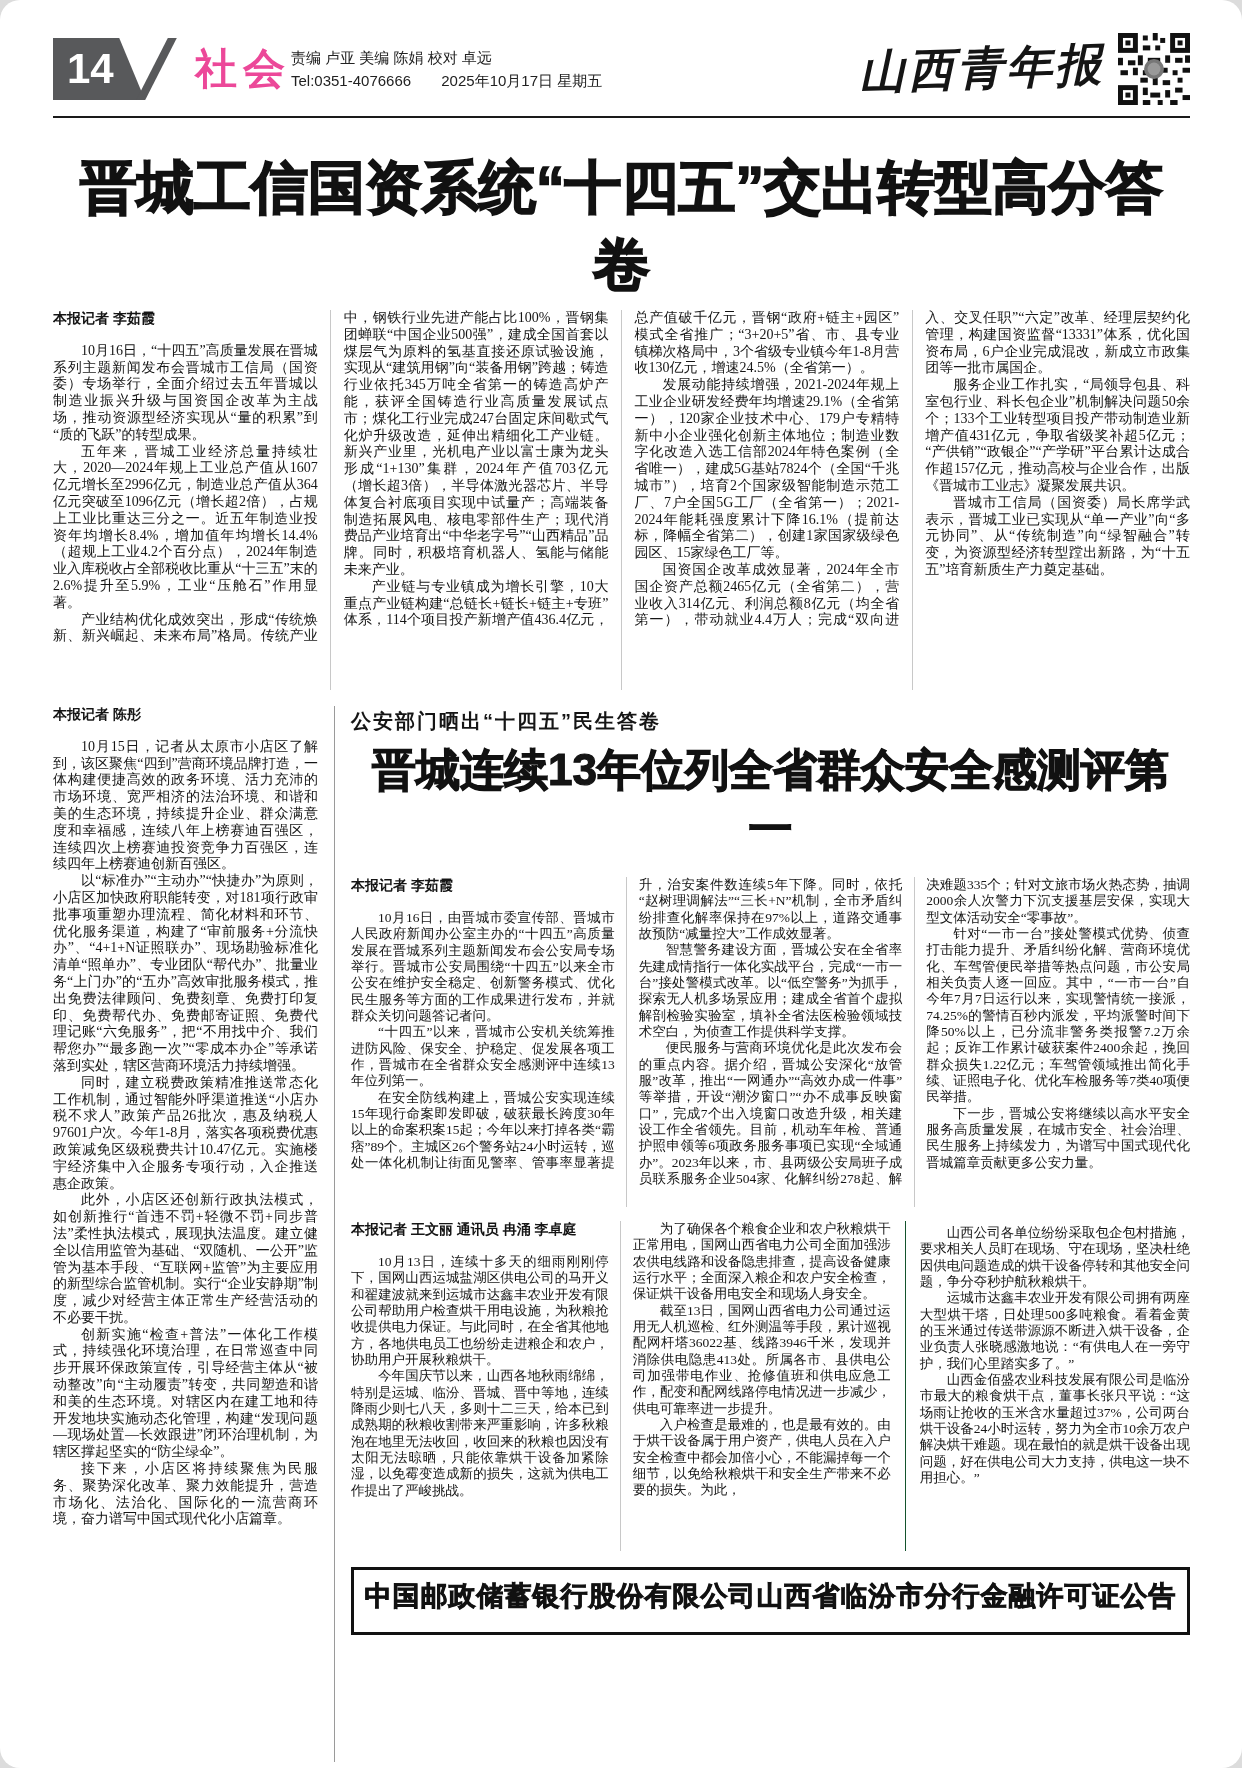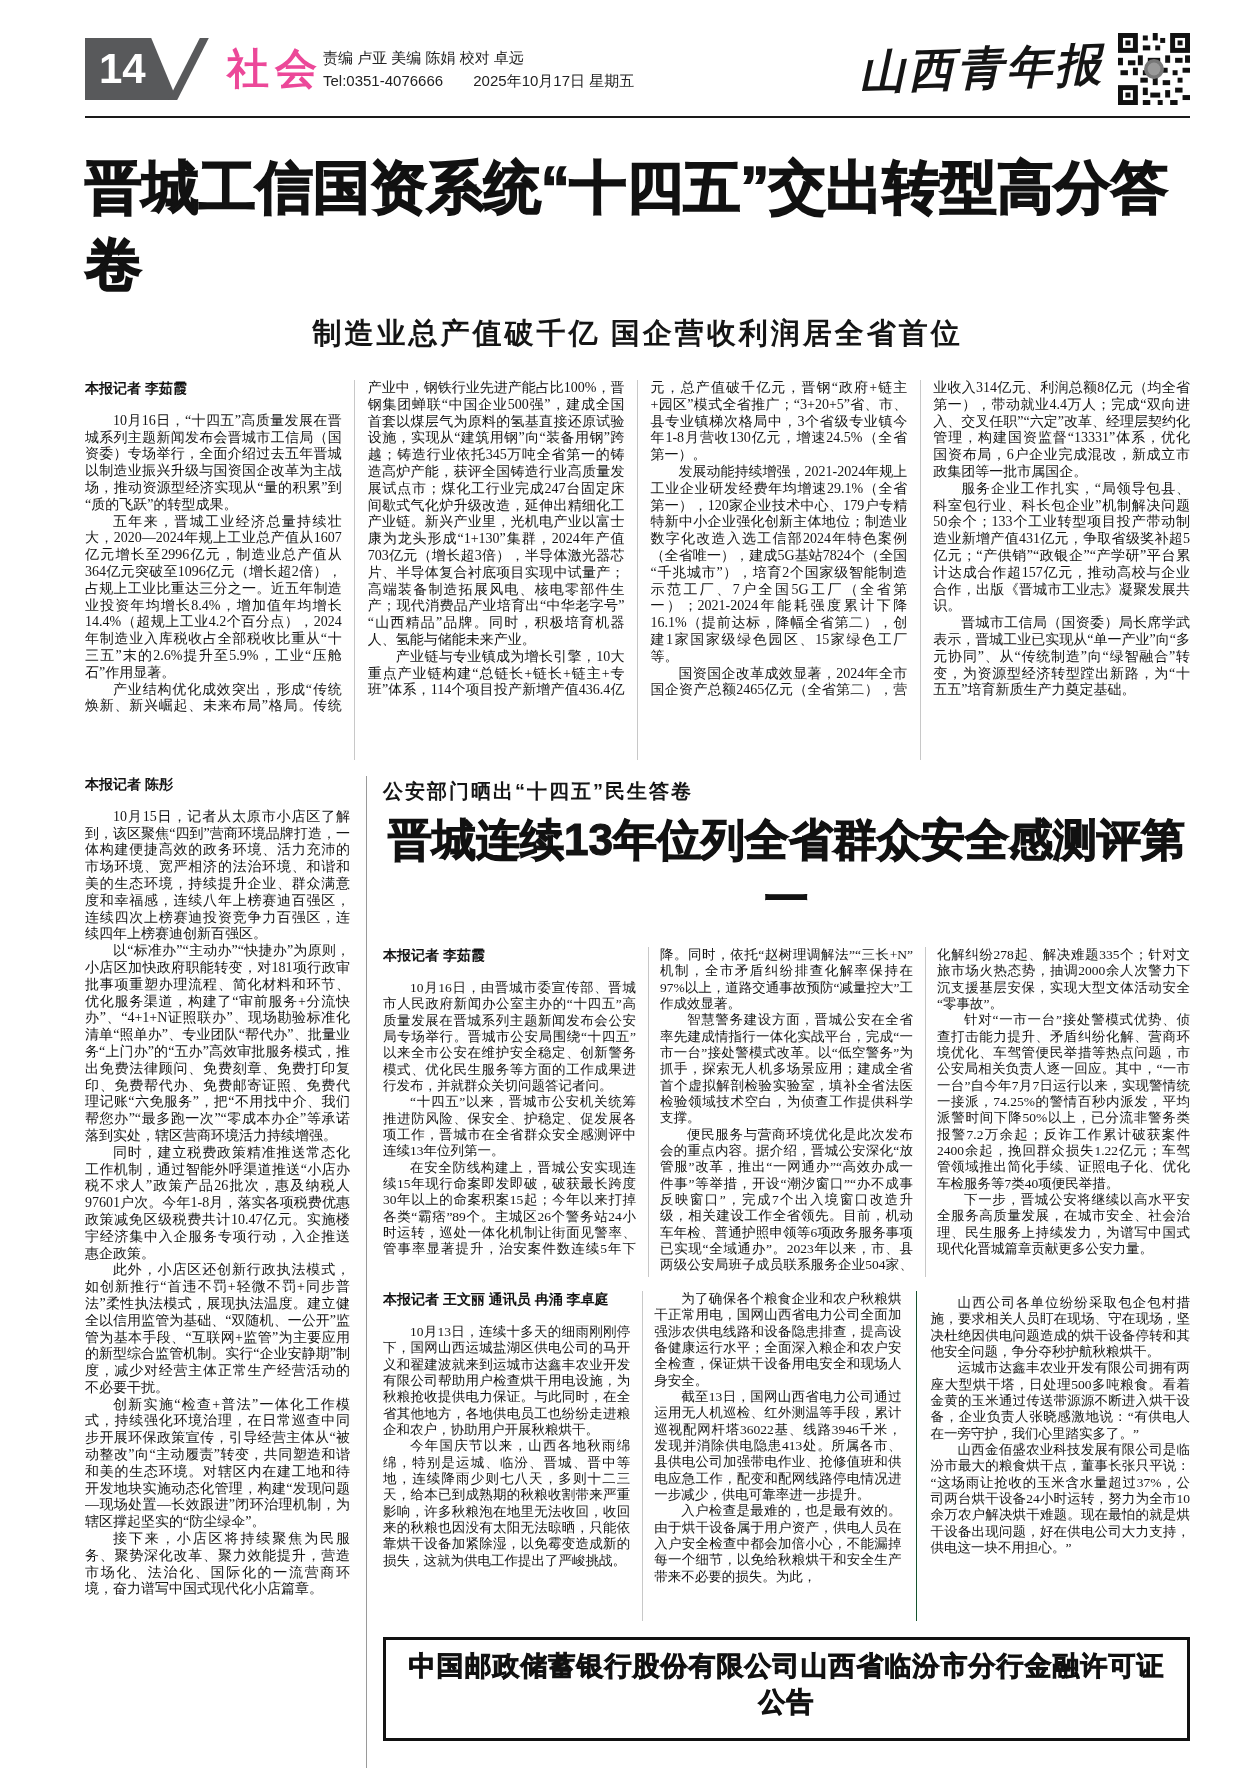--- a/index.html
+++ b/index.html
@@ -1,35 +1,35 @@
 <!DOCTYPE html>
 <html lang="zh"><head>
 <meta charset="utf-8">
 <style>
   html,body{margin:0;padding:0;background:#dcdcdc;}
   .page{position:relative;width:1242px;height:1768px;margin:0 auto;background:#fff;
-        box-sizing:border-box;padding:30px 52px 20px 85px;overflow:hidden;
-        font-family:"Liberation Serif","DejaVu Serif",serif;color:#151515;}
+        box-sizing:border-box;padding:30px 52px 20px 53px;overflow:hidden;
+        font-family:"Liberation Serif","DejaVu Serif",serif;color:#151515;border-radius:20px;}
   
   .hdr{display:flex;align-items:center;height:78px;}
   .badge{width:92px;height:62px;background:#58595b;color:#fff;
          clip-path:polygon(0 0,72% 0,100% 100%,0 100%);
          display:flex;align-items:center;padding-left:14px;box-sizing:border-box;
          font-family:"Liberation Sans","DejaVu Sans",sans-serif;font-weight:900;font-size:42px;}
   .badge-slash{width:9px;height:62px;background:#58595b;transform:skewX(-27deg);margin-left:7px;}
   .section-name{font-size:42px;font-weight:700;color:#ec4899;letter-spacing:6px;margin-left:34px;}
   .editors{font-family:"Liberation Sans","DejaVu Sans",sans-serif;
            font-size:15px;color:#222;line-height:1.55;}
   .editors .row2 span{margin-right:26px;}
   .brand{margin-left:auto;font-size:46px;font-weight:900;font-style:italic;
          letter-spacing:3px;transform:rotate(-2deg);white-space:nowrap;}
   .qr{width:72px;height:72px;margin-left:14px;flex:none;}
   .hdr-rule{border-top:2px solid #1a1a1a;margin-top:8px;}
   
-  .main-head{margin:32px 0 6px;
+  .main-head{margin:32px 0 6px;text-align:center;
              font-family:"Liberation Sans","DejaVu Sans",sans-serif;
              font-weight:900;font-size:57px;letter-spacing:0;-webkit-text-stroke:1.6px #111;}
   .sub-head{margin:10px 0 26px;text-align:center;font-weight:700;font-size:29px;letter-spacing:3px;}
   
   p{margin:0;text-indent:2em;}
   .byline{font-family:"Liberation Sans","DejaVu Sans",sans-serif;font-weight:700;
           font-size:14px;text-indent:0;margin:0 0 16px;}
   .contents{display:contents;}
   .art1-body{column-count:4;column-gap:26px;column-rule:1px solid #c8c8c8;
              height:380px;overflow:hidden;font-size:14px;line-height:1.2;text-align:justify;}
@@ -123,21 +123,20 @@
           <rect x="16" y="27" width="2" height="2"></rect>
           <rect x="21" y="27" width="3" height="2"></rect>
       </g>
       <circle cx="14.5" cy="14.5" r="4" fill="#777"></circle>
       <circle cx="14.5" cy="14.5" r="2.6" fill="#999"></circle>
     </svg>
   </div>
   <div class="hdr-rule"></div>
 
   <h1 class="main-head">晋城工信国资系统“十四五”交出转型高分答卷</h1>
-  <div class="sub-head">制造业总产值破千亿 国企营收利润居全省首位</div>
 
   <section class="art1-body">
     <div class="byline">本报记者 李茹霞</div>
     <div class="contents"><p>10月16日，“十四五”高质量发展在晋城系列主题新闻发布会晋城市工信局（国资委）专场举行，全面介绍过去五年晋城以制造业振兴升级与国资国企改革为主战场，推动资源型经济实现从“量的积累”到“质的飞跃”的转型成果。</p><p>五年来，晋城工业经济总量持续壮大，2020—2024年规上工业总产值从1607亿元增长至2996亿元，制造业总产值从364亿元突破至1096亿元（增长超2倍），占规上工业比重达三分之一。近五年制造业投资年均增长8.4%，增加值年均增长14.4%（超规上工业4.2个百分点），2024年制造业入库税收占全部税收比重从“十三五”末的2.6%提升至5.9%，工业“压舱石”作用显著。</p><p>产业结构优化成效突出，形成“传统焕新、新兴崛起、未来布局”格局。传统产业中，钢铁行业先进产能占比100%，晋钢集团蝉联“中国企业500强”，建成全国首套以煤层气为原料的氢基直接还原试验设施，实现从“建筑用钢”向“装备用钢”跨越；铸造行业依托345万吨全省第一的铸造高炉产能，获评全国铸造行业高质量发展试点市；煤化工行业完成247台固定床间歇式气化炉升级改造，延伸出精细化工产业链。新兴产业里，光机电产业以富士康为龙头形成“1+130”集群，2024年产值703亿元（增长超3倍），半导体激光器芯片、半导体复合衬底项目实现中试量产；高端装备制造拓展风电、核电零部件生产；现代消费品产业培育出“中华老字号”“山西精品”品牌。同时，积极培育机器人、氢能与储能未来产业。</p><p>产业链与专业镇成为增长引擎，10大重点产业链构建“总链长+链长+链主+专班”体系，114个项目投产新增产值436.4亿元，总产值破千亿元，晋钢“政府+链主+园区”模式全省推广；“3+20+5”省、市、县专业镇梯次格局中，3个省级专业镇今年1-8月营收130亿元，增速24.5%（全省第一）。</p><p>发展动能持续增强，2021-2024年规上工业企业研发经费年均增速29.1%（全省第一），120家企业技术中心、179户专精特新中小企业强化创新主体地位；制造业数字化改造入选工信部2024年特色案例（全省唯一），建成5G基站7824个（全国“千兆城市”），培育2个国家级智能制造示范工厂、7户全国5G工厂（全省第一）；2021-2024年能耗强度累计下降16.1%（提前达标，降幅全省第二），创建1家国家级绿色园区、15家绿色工厂等。</p><p>国资国企改革成效显著，2024年全市国企资产总额2465亿元（全省第二），营业收入314亿元、利润总额8亿元（均全省第一），带动就业4.4万人；完成“双向进入、交叉任职”“六定”改革、经理层契约化管理，构建国资监督“13331”体系，优化国资布局，6户企业完成混改，新成立市政集团等一批市属国企。</p><p>服务企业工作扎实，“局领导包县、科室包行业、科长包企业”机制解决问题50余个；133个工业转型项目投产带动制造业新增产值431亿元，争取省级奖补超5亿元；“产供销”“政银企”“产学研”平台累计达成合作超157亿元，推动高校与企业合作，出版《晋城市工业志》凝聚发展共识。</p><p>晋城市工信局（国资委）局长席学武表示，晋城工业已实现从“单一产业”向“多元协同”、从“传统制造”向“绿智融合”转变，为资源型经济转型蹚出新路，为“十五五”培育新质生产力奠定基础。</p></div>
   </section>
 
   <div class="lower">
 
     <aside class="left-art">
       <div class="byline">本报记者 陈彤</div>

